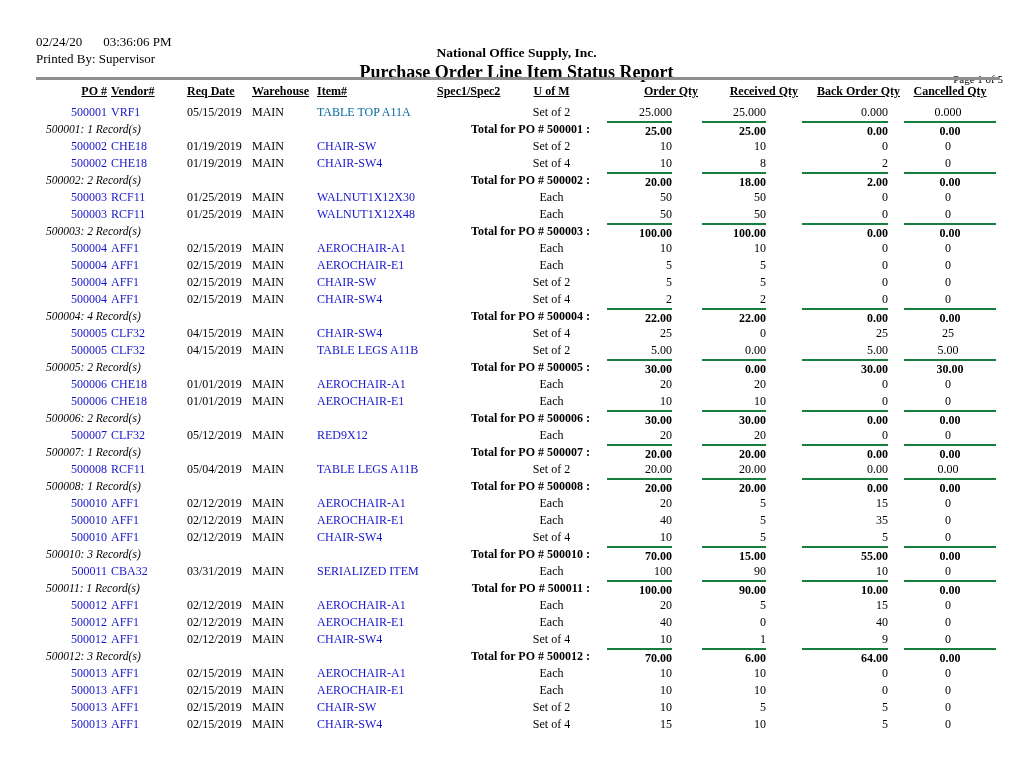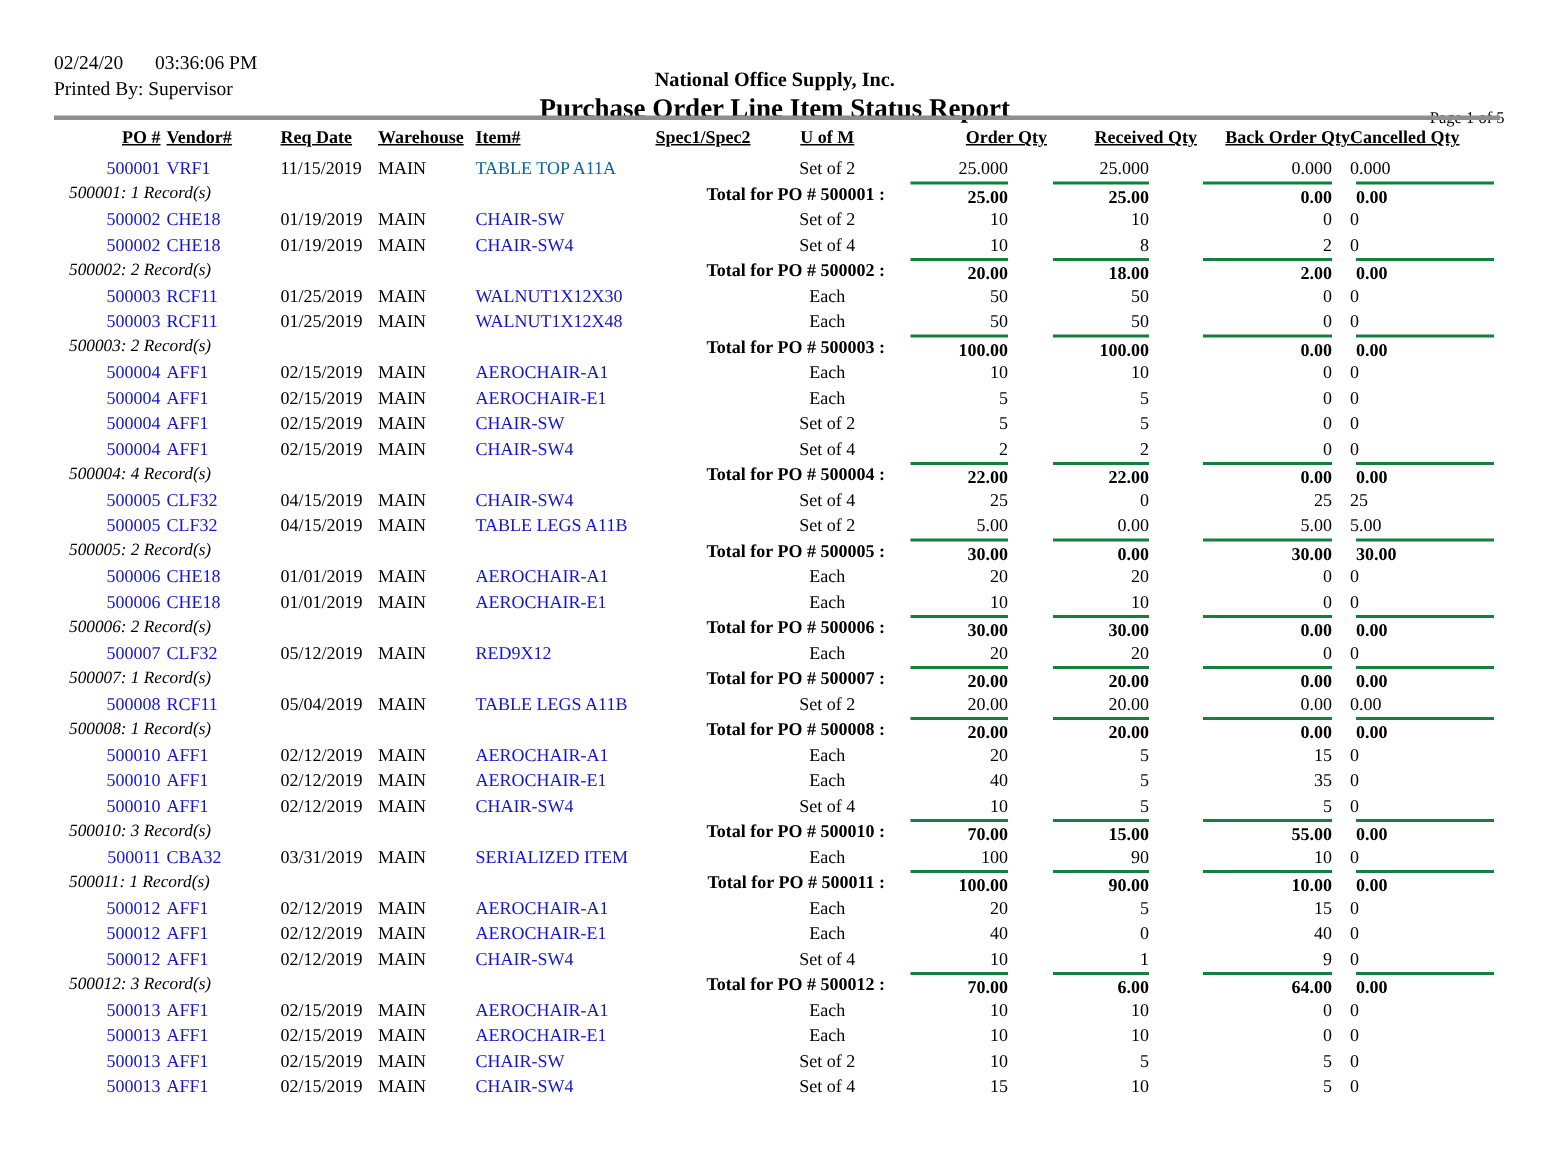--- a/index.html
+++ b/index.html
@@ -20,21 +20,21 @@
   th { font-weight:bold; text-decoration:underline; white-space:nowrap;
        vertical-align:bottom; padding:0 0 5px 0; font-size:12px; }
   td { padding:0; white-space:nowrap; overflow:visible; }
   tr.detail td, tr.total td { height:17px; line-height:17px; vertical-align:middle; }
 
   .al { text-align:left; } .ar { text-align:right; } .ac { text-align:center; }
   .c2pad { padding-left:4px;margin-top:24px; }
   td.q1, th.q1 { text-align:right; } td.q1 { padding-right:26px; }
   td.q2, th.q2 { text-align:right; } td.q2 { padding-right:32px; }
   td.q3, th.q3 { text-align:right; } td.q3 { padding-right:12px; }
-  td.q4, th.q4 { text-align:left; } td.q4 { padding-right:4px; }
+  td.q4, th.q4 { text-align:center; } td.q4 { padding-right:4px; }
 
   a.drill { text-decoration:none; cursor:pointer; }
 
   tr.total .group { font-style:italic; font-size:11.5px; padding-left:10px; }
   tr.total .tlabel { font-weight:bold; text-align:right; padding-right:13px; }
   tr.total td.tv { font-weight:bold; }
   tr.total td.tv .seg { border-top:2px solid #15803d; margin-left:4px; height:15px; line-height:16px; }
 </style>
 </head>
 <body>
@@ -82,21 +82,21 @@
       <th class="q1">Order Qty</th>
       <th class="q2">Received Qty</th>
       <th class="q3">Back Order Qty</th>
       <th class="q4">Cancelled Qty</th>
     </tr>
   </thead>
   <tbody>
       <tr class="detail">
         <td class="ar"><a class="drill" style="color: rgb(20, 20, 204);">500001</a></td>
         <td class="al c2pad"><a class="drill" style="color: rgb(20, 20, 204);">VRF1</a></td>
-        <td class="al">11/15/2019</td>
+        <td class="al">05/15/2019</td>
         <td class="al">MAIN</td>
         <td class="al"><a class="drill" style="color: #0369a1;">TABLE TOP A11A</a></td>
         <td class="al"></td>
         <td class="ac">Set of 2</td>
         <td class="q1">25.000</td>
         <td class="q2">25.000</td>
         <td class="q3">0.000</td>
         <td class="q4">0.000</td>
       </tr>
       <tr class="total">

